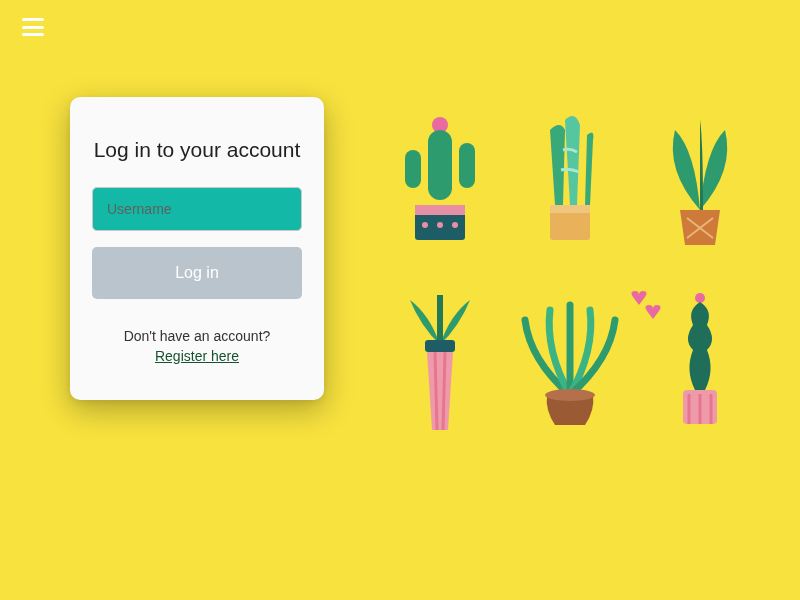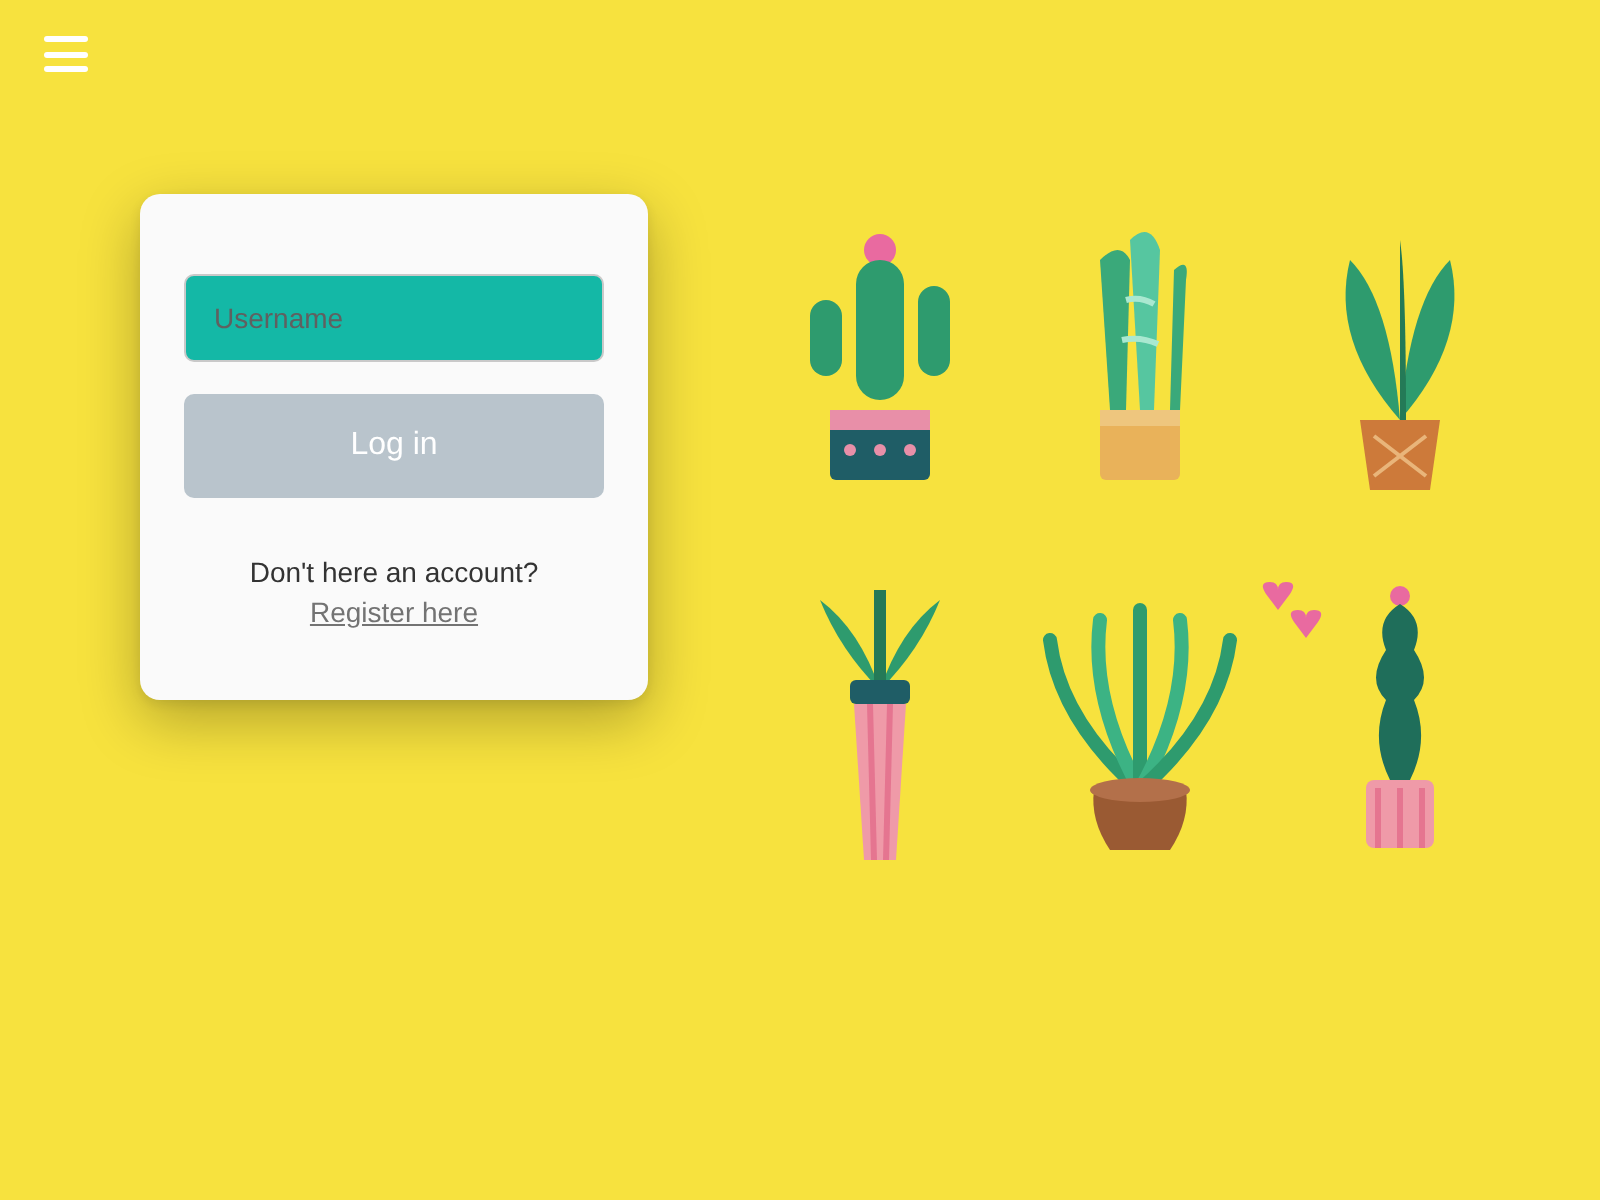--- a/index.html
+++ b/index.html
@@ -73,21 +73,21 @@
     margin-top: 4px;
     margin-bottom: 28px;
   }
   .register-block {
     text-align: center;
     font-size: 14px;
     color: #333;
     line-height: 1.4;
   }
   .register-block a {
-    color: #737373;
+    color: #14532d;
     text-decoration: underline;
   }
 
   
   .plants {
     position: absolute;
     left: 380px;
     top: 110px;
     width: 380px;
     display: grid;
@@ -102,28 +102,29 @@
 </head>
 <body>
 
 <div class="menu-icon">
   <span></span>
     <span></span>
     <span></span>
 </div>
 
 <div class="card">
+  <h1>Log in to your account</h1>
 
   <input class="field" type="text" placeholder="Username" style="">
 
 
   <button class="login-btn">Log in</button>
 
   <div class="register-block">
-    <div>Don't here an account?</div>
+    <div>Don't have an account?</div>
     <a href="#">Register here</a>
   </div>
 </div>
 
 <div class="plants">
 
   <svg class="plant" viewBox="0 0 110 150">
     <ellipse cx="55" cy="15" rx="8" ry="8" fill="#e96aa0"></ellipse>
     <rect x="43" y="20" width="24" height="70" rx="12" fill="#2e9b6e"></rect>
     <rect x="20" y="40" width="16" height="38" rx="8" fill="#2e9b6e"></rect>

